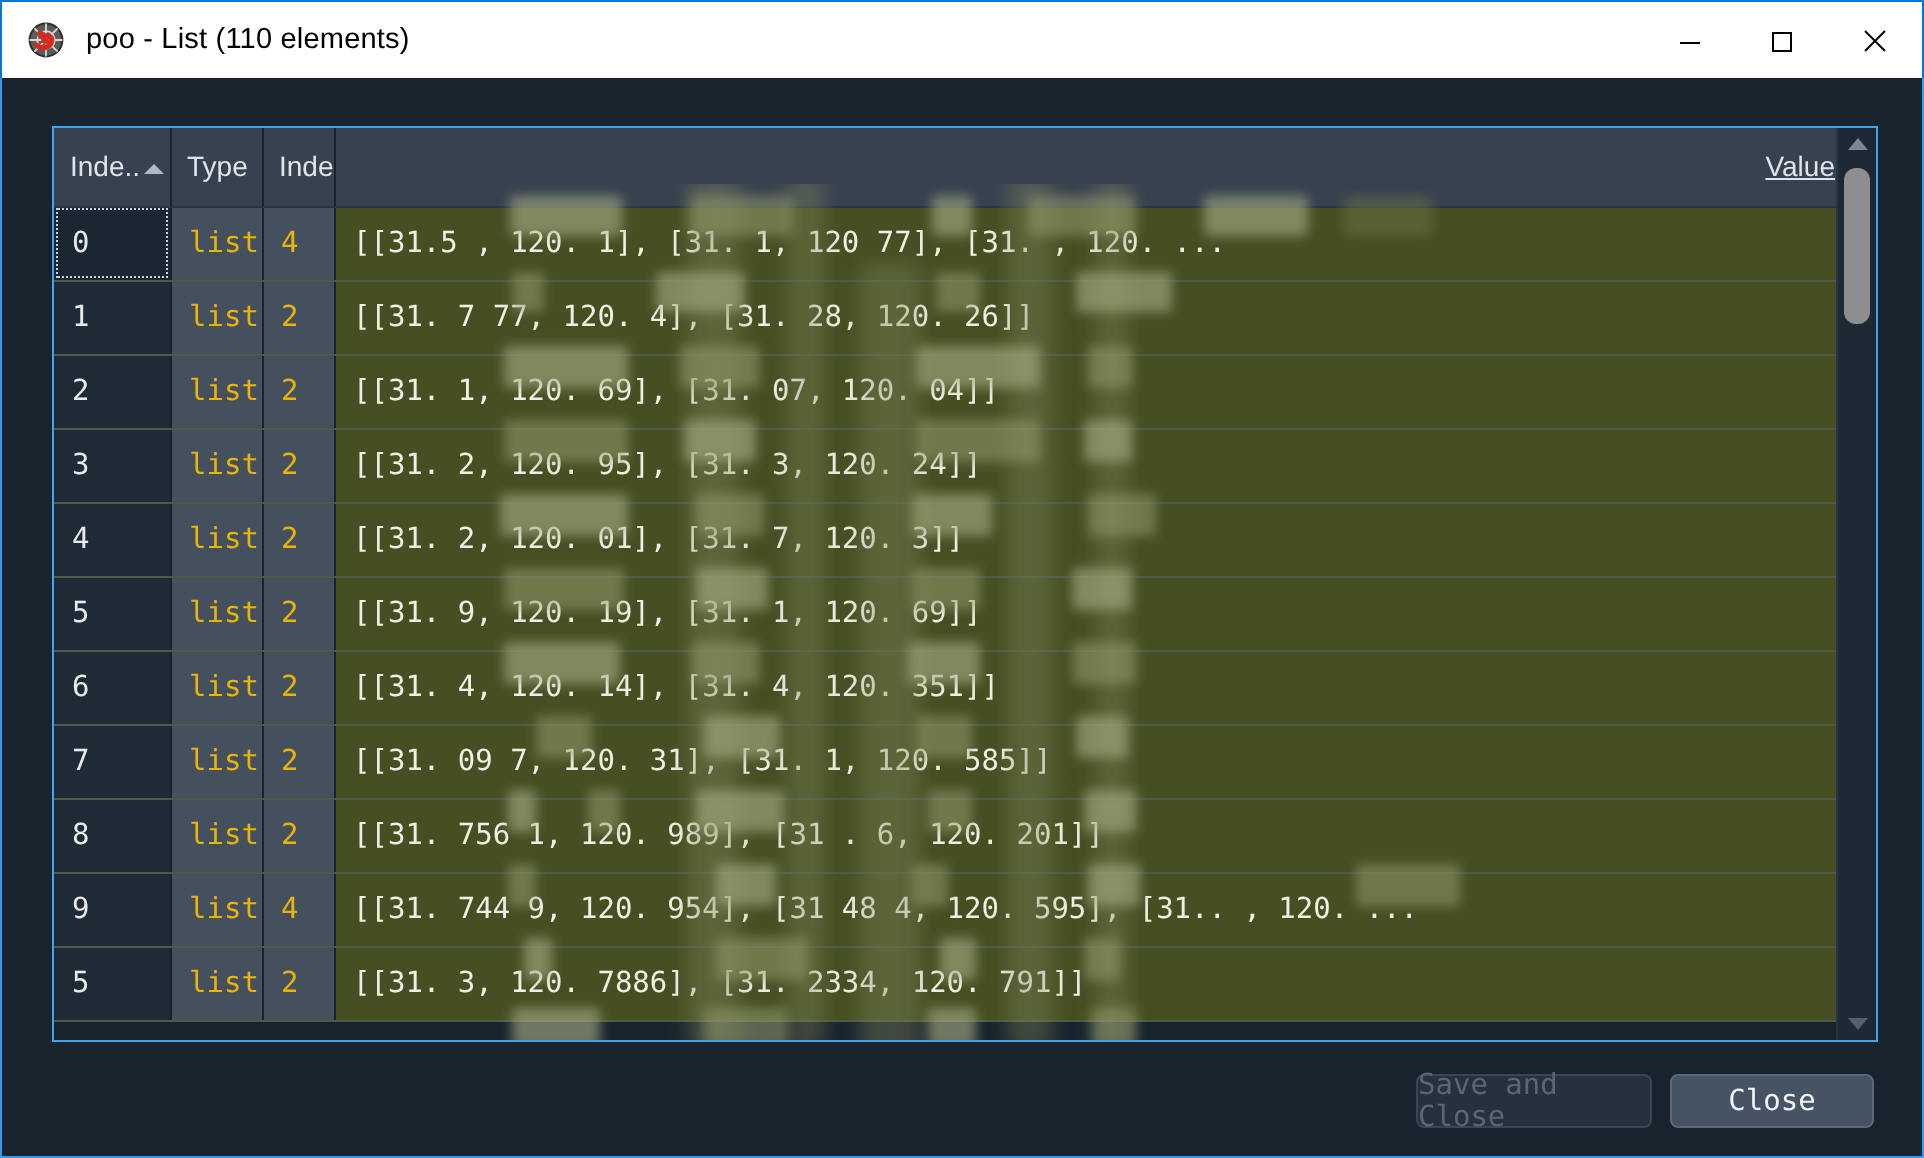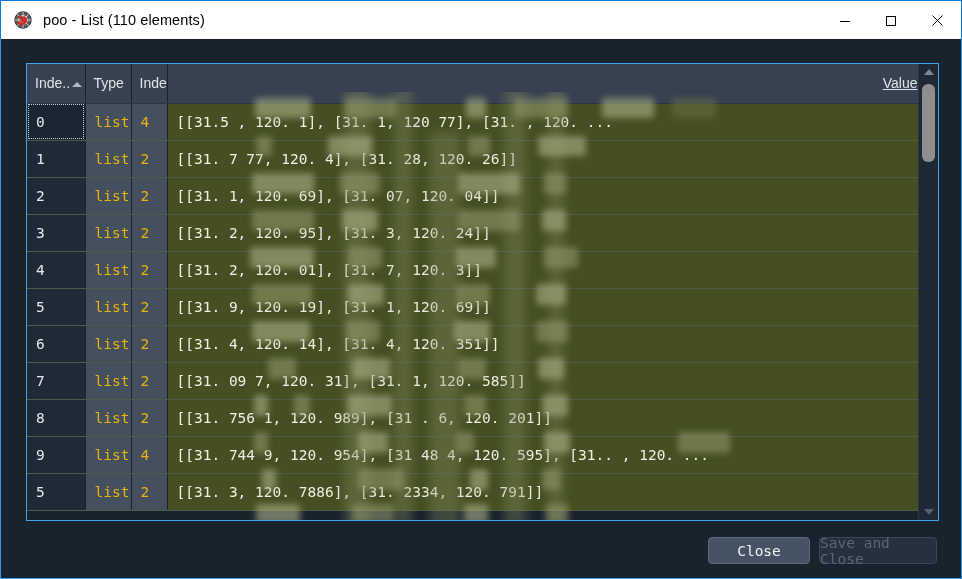--- a/index.html
+++ b/index.html
@@ -486,18 +486,18 @@
         </div>
         <div class="sb-thumb"></div>
         <div class="sb-arrow down">
           <span class="tri-down"></span>
         </div>
       </div>
 
     </div>
 
     <div class="footer">
+      <div class="btn disabled">Save and Close</div>
       <div class="btn primary">Close</div>
-      <div class="btn disabled">Save and Close</div>
     </div>
 
   </div>
 </div>
 
 </body></html>

